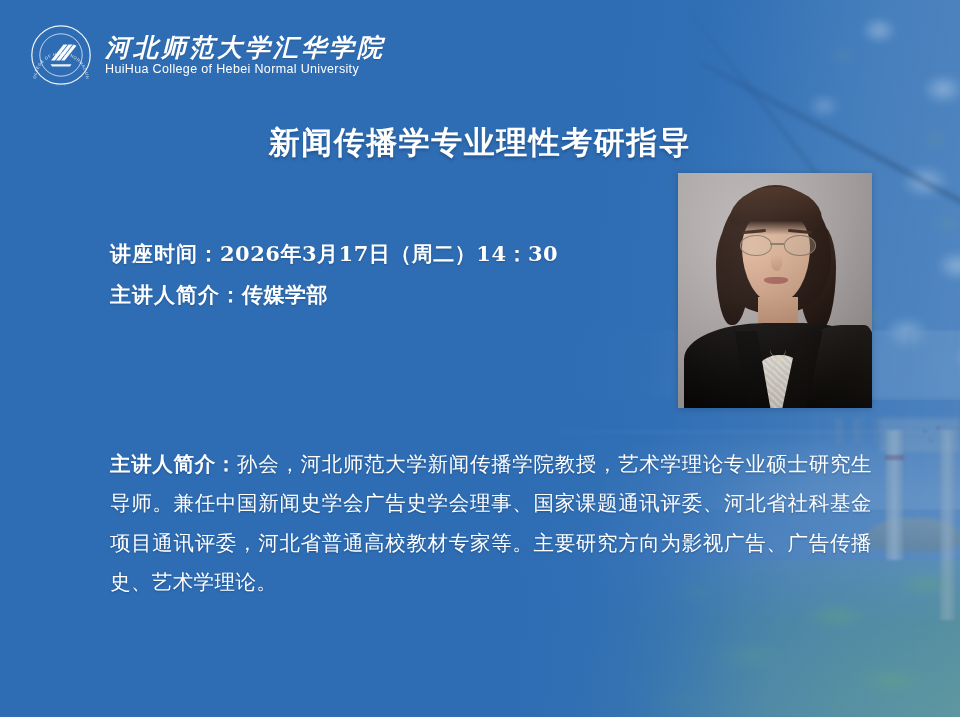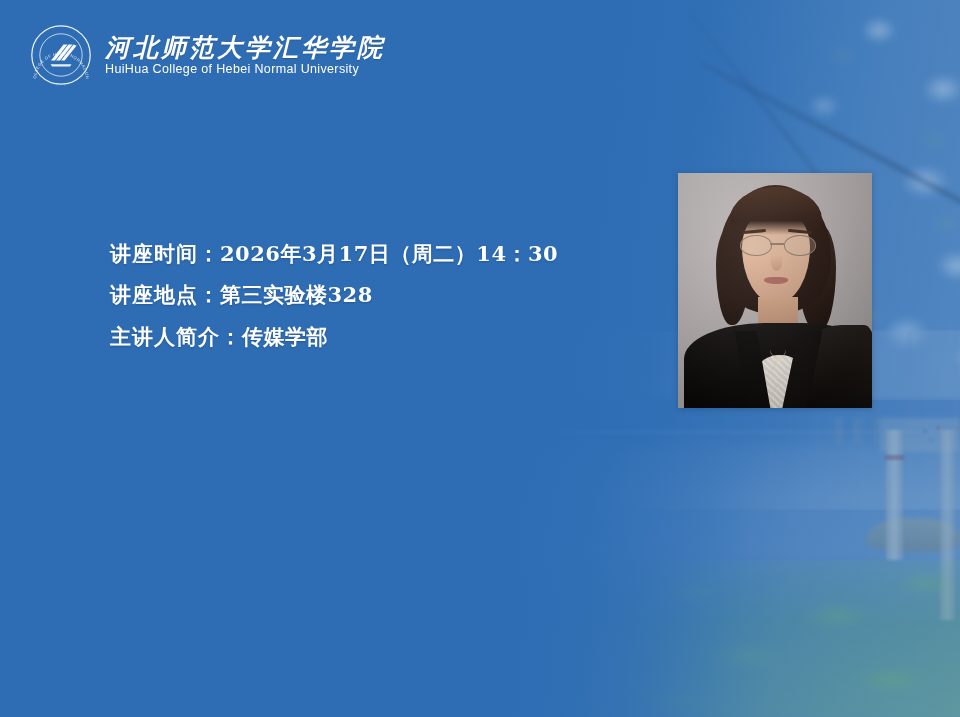--- a/index.html
+++ b/index.html
@@ -359,29 +359,26 @@
           <path d="M20.5 40.2 L41.5 40.2 L40 42.6 L22 42.6 Z" opacity=".9"></path>
         </g>
       </svg>
     </div>
     <div class="logo-text">
       <div class="logo-cn">河北师范大学汇华学院</div>
       <div class="logo-en">HuiHua College of Hebei Normal University</div>
     </div>
   </div>
 
+  <div class="title">新闻传播学专业理性考研指导</div>
 
   <div class="info">
     <div class="info-row">
       <span class="info-label">讲座时间：</span>
       <span class="info-value">2026年3月17日（周二）14：30</span>
-    </div>
-    <div class="info-row">
-      <span class="info-label">讲座地点：</span>
-      <span class="info-value">第三实验楼328</span>
     </div>
     <div class="info-row">
       <span class="info-label">主讲人简介：</span>
       <span class="info-value">传媒学部</span>
     </div>
   </div>
 
   <div class="portrait">
     <div class="pt-bg"></div>
     <div class="pt-hair-l"></div>
@@ -402,14 +399,17 @@
     <div class="pt-suit"></div>
     <div class="pt-suit-r"></div>
     <div class="pt-blouse"></div>
     <div class="pt-lapel-l"></div>
     <div class="pt-lapel-r"></div>
     <div class="pt-necklace"></div>
     <div class="pt-pendant"></div>
     <div class="pt-shade"></div>
   </div>
 
+  <div class="bio">
+    <b>主讲人简介：</b><span>孙会，河北师范大学新闻传播学院教授，艺术学理论专业硕士研究生导师。兼任中国新闻史学会广告史学会理事、国家课题通讯评委、河北省社科基金项目通讯评委，河北省普通高校教材专家等。主要研究方向为影视广告、广告传播史、艺术学理论。</span>
+  </div>
 
 </div>
 
 </body></html>

